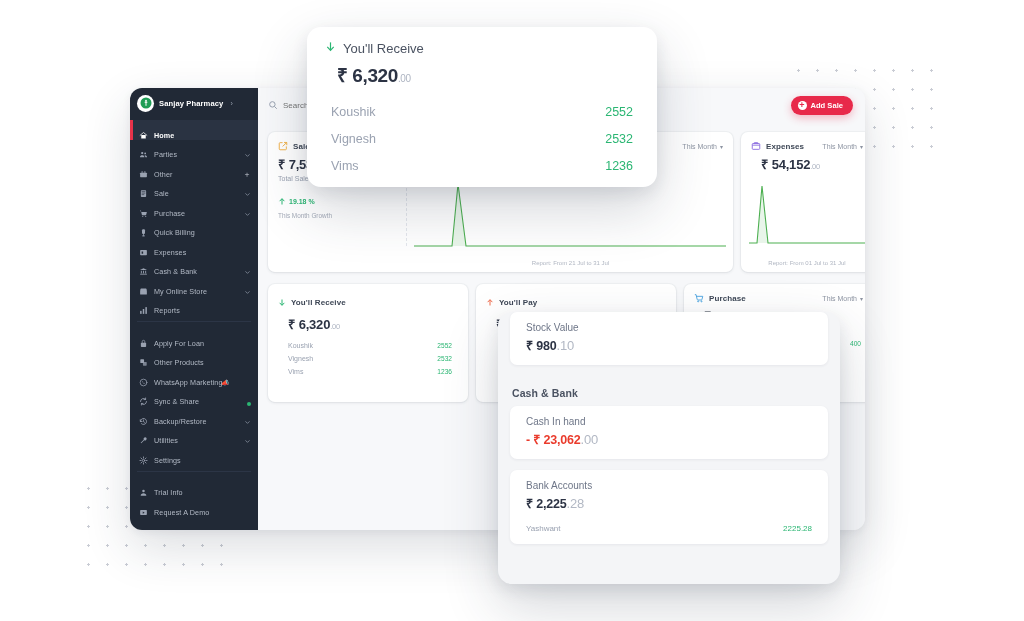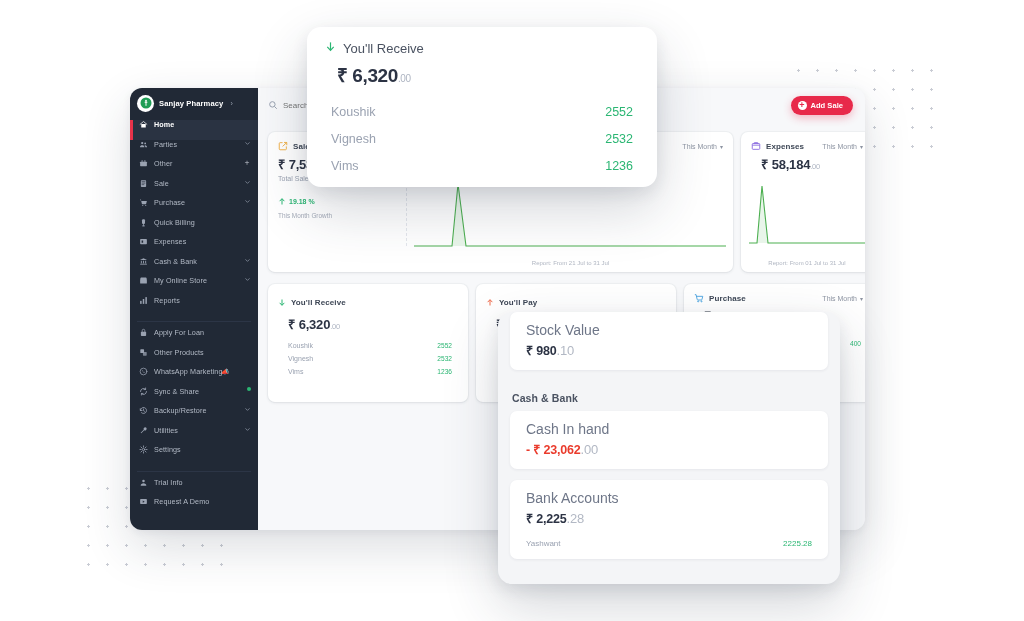--- a/index.html
+++ b/index.html
@@ -55,21 +55,21 @@
     font-size: 7.6px; font-weight: bold; color: #ffffff;
     white-space: nowrap; letter-spacing: .1px;
   }
   #brand .brand-chev { font-size: 7px; color:#9aa2b1; margin-left:2px; }
 
   .nav-group { padding: 2px 0; }
   .nav-sep { height:1px; background:#2c3546; margin: 4px 7px; }
 
   .nav-item {
     position: relative;
-    display: flex; align-items: flex-start; gap: 6px;
+    display: flex; align-items: flex-end; gap: 6px;
     height: 19.5px; padding: 0 7px 0 9px;
     white-space: nowrap;
   }
   .nav-item .ico {
     width: 9px; height: 9px; flex: 0 0 9px;
     display:flex; align-items:center; justify-content:center;
     color:#9aa2b1;
   }
   .nav-item .ico svg { display:block; }
   .nav-item .lbl { flex: 1; font-size: 7.2px; color:#b3bac6; letter-spacing:.1px; }
@@ -197,21 +197,21 @@
   }
   .ov-sec-title {
     padding: 11px 0 7px 14px; font-size:10.5px; color:#4a5261; font-weight:bold;
     letter-spacing:.1px;
   }
   .ov-card {
     background:#ffffff; border-radius:7px; margin: 0 12px 11px 12px;
     padding: 10px 0 11px 0;
     box-shadow: 0 1px 3px rgba(40,48,70,.07);
   }
-  .ov-card .ocl { padding: 0 16px; font-size:14px; color:#6e7688; }
+  .ov-card .ocl { padding: 0 16px; font-size:10px; color:#6e7688; }
   .ov-card .ocv {
     padding: 4px 16px 0 16px; font-size:12.5px; font-weight:bold; color:#2c3344;
     letter-spacing:-.2px;
   }
   .ov-card .ocv .dec { font-size:13px; color:#b2b8c4; font-weight:normal; }
   .ov-card .ocv.red { color:#ea3c2d; }
   .ov-sub-row {
     display:flex; justify-content:space-between; align-items:center;
     padding: 12px 16px 0 16px; font-size:8px;
   }
@@ -524,21 +524,21 @@
                 <path d="M8 6V4h8v2"></path>
             </svg>
           </span>
           <span class="ctitle">Expenses</span>
           <span class="period">
             <span>This Month</span>
             <span class="caret">▾</span>
           </span>
         </div>
         <div class="amount" style="padding-left:20px;">
-          <span>₹ 58,184</span><span class="dec">.00</span>
+          <span>₹ 54,152</span><span class="dec">.00</span>
         </div>
         <svg style="position:absolute; left:8px; top:50px; width:118px; height:65px;" viewBox="0 0 118 65" preserveAspectRatio="none">
           <path d="M0,61 L8,61 L13,4 L19,61 L118,61" fill="rgba(76,175,80,.12)" stroke="none"></path>
           <path d="M0,61 L8,61 L13,4 L19,61 L118,61" fill="none" stroke="#4caf50" stroke-width="1.1"></path>
         </svg>
         <div class="report-note">Report: From 01 Jul to 31 Jul</div>
       </div>
 
       <div class="card" id="card-receive" style="left:10px; top:196px; width:200px; height:118px;">
         <div class="card-head">

